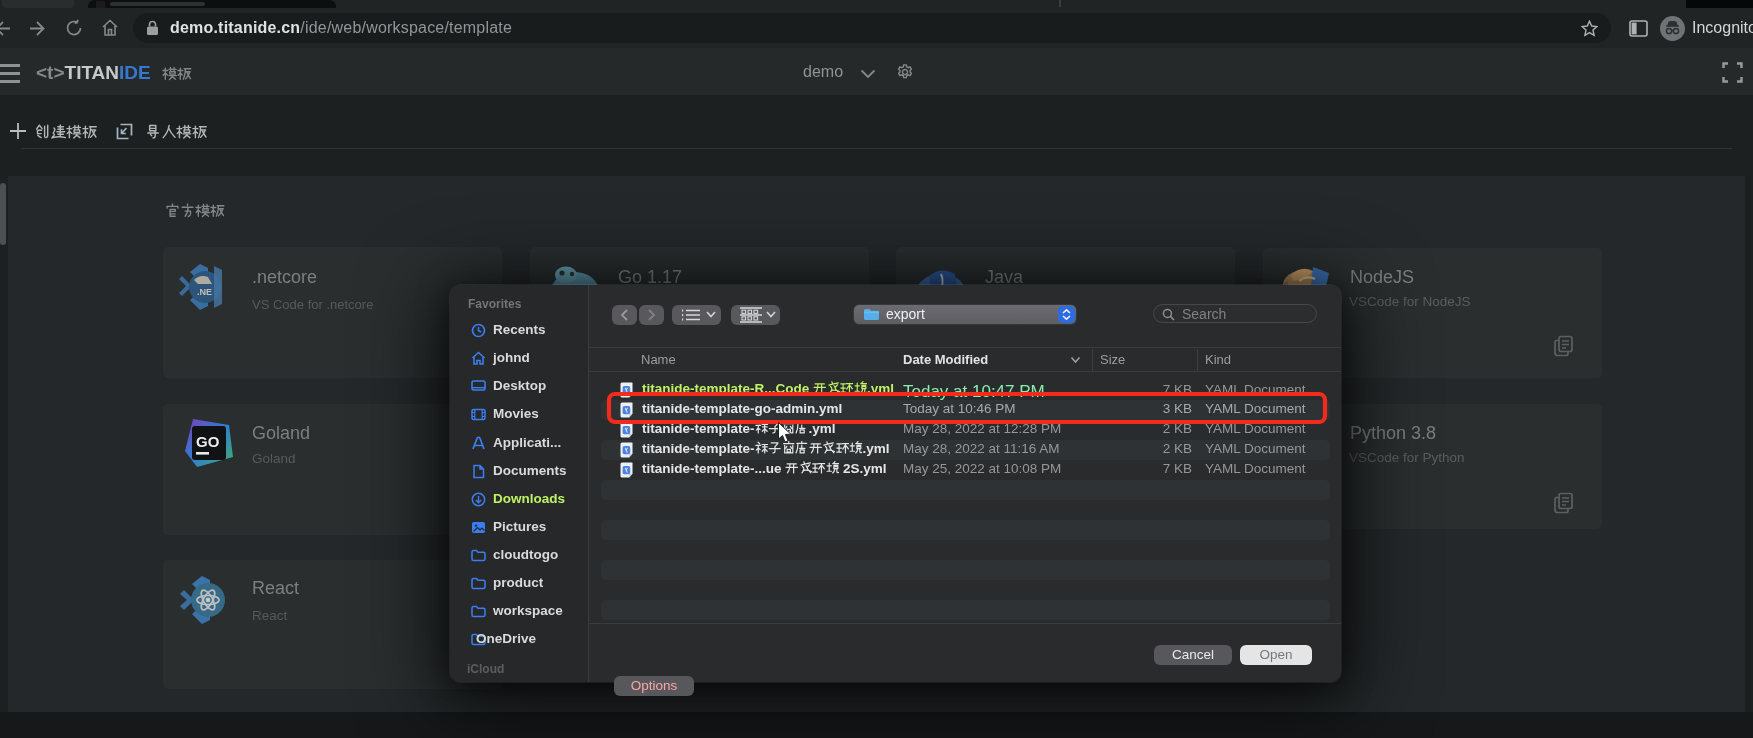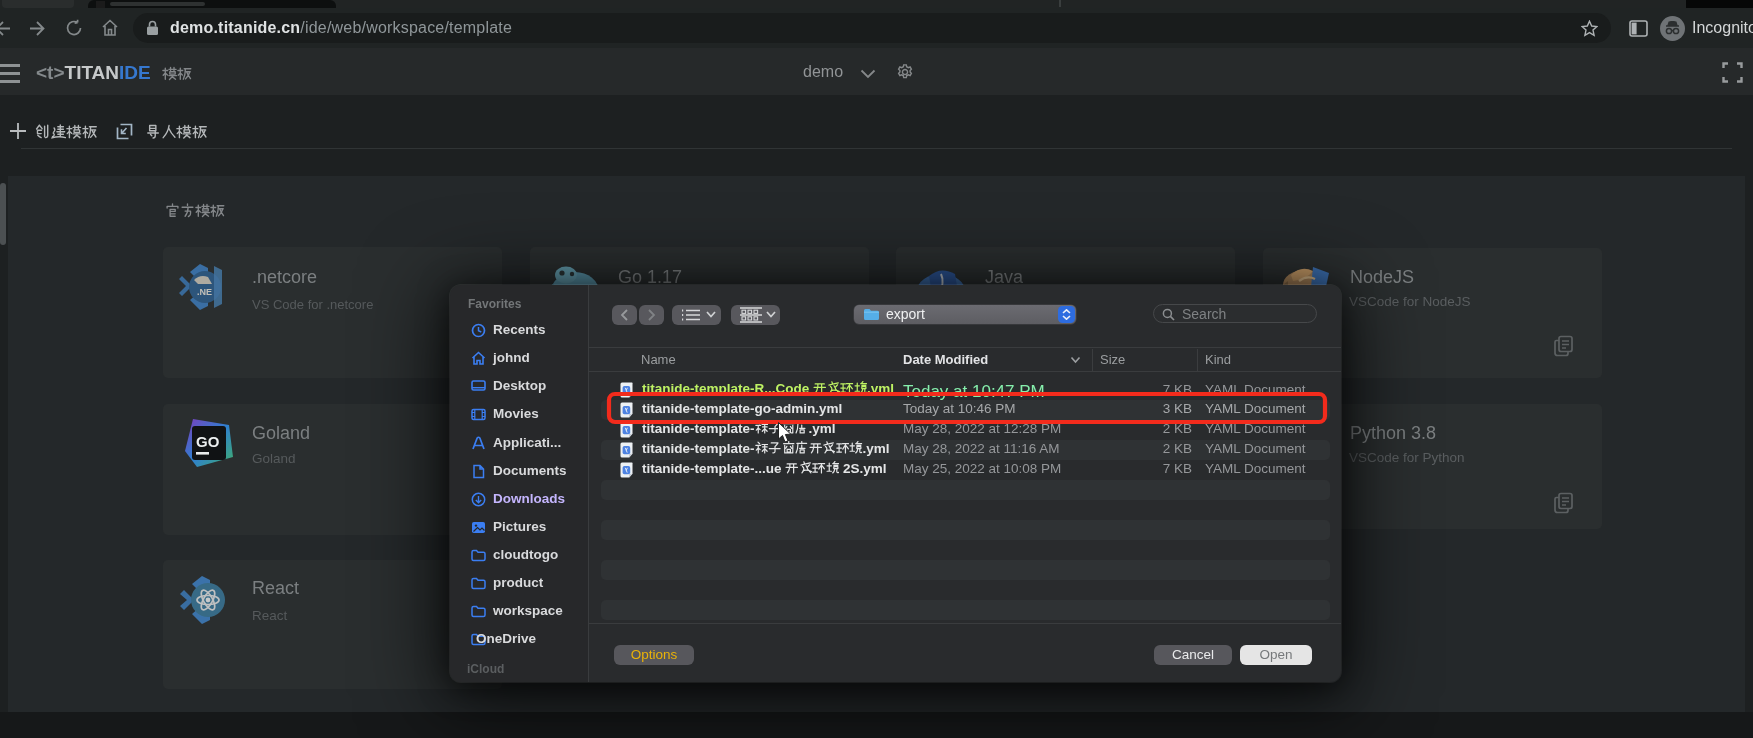--- a/index.html
+++ b/index.html
@@ -294,21 +294,21 @@
     </svg>
   <div class="abs" style="left:493px;top:435px;font-size:13.5px;font-weight:bold;color:#d9dadc;">Applicati...</div>
   <svg class="abs" style="left:471px;top:464px" width="15" height="15" viewBox="0 0 15 15">
       <path d="M3 1.5 H9 L12.5 5 V13.5 H3 Z M9 1.5 V5 H12.5" stroke="#3b7ef2" stroke-width="1.5" fill="none"></path>
     </svg>
   <div class="abs" style="left:493px;top:463px;font-size:13.5px;font-weight:bold;color:#d9dadc;">Documents</div>
   <svg class="abs" style="left:471px;top:492px" width="15" height="15" viewBox="0 0 15 15">
       <circle cx="7.5" cy="7.5" r="6.2" stroke="#3b7ef2" stroke-width="1.5" fill="none"></circle>
       <path d="M7.5 4 V10.5 M4.8 8 L7.5 10.8 L10.2 8" stroke="#3b7ef2" stroke-width="1.4" fill="none"></path>
     </svg>
-  <div class="abs" style="left:493px;top:491px;font-size:13.5px;font-weight:bold;color:#c4b5fd;">Downloads</div>
+  <div class="abs" style="left:493px;top:491px;font-size:13.5px;font-weight:bold;color:#bef264;">Downloads</div>
   <svg class="abs" style="left:471px;top:520px" width="15" height="15" viewBox="0 0 15 15">
       <rect x="1" y="2" width="13" height="11" rx="1.8" fill="#3b7ef2"></rect>
       <circle cx="5" cy="5.6" r="1.2" fill="#24282a"></circle>
       <path d="M2.5 11.5 L6.5 7.5 L9 10 L11 8 L13.5 10.5" stroke="#24282a" stroke-width="1.2" fill="none"></path>
     </svg>
   <div class="abs" style="left:493px;top:519px;font-size:13.5px;font-weight:bold;color:#d9dadc;">Pictures</div>
   <svg class="abs" style="left:471px;top:548px" width="15" height="15" viewBox="0 0 15 15">
       <path d="M1 4 Q1 2.5 2.5 2.5 H5.5 L7 4.2 H12.5 Q14 4.2 14 5.7 V11 Q14 12.5 12.5 12.5 H2.5 Q1 12.5 1 11 Z" stroke="#3b7ef2" stroke-width="1.5" fill="none"></path>
     </svg>
   <div class="abs" style="left:493px;top:547px;font-size:13.5px;font-weight:bold;color:#d9dadc;">cloudtogo</div>
@@ -479,21 +479,21 @@
       </svg><svg class="cj">
         <use href="#g-huan"></use>
       </svg><svg class="cj">
         <use href="#g-jing"></use>
       </svg> 2S.yml</div>
   <div class="abs" style="left:903px;top:461px;font-size:13.5px;color:#95979a;">May 25, 2022 at 10:08 PM</div>
   <div class="abs" style="left:1130px;top:461px;width:62px;font-size:13.5px;color:#95979a;text-align:right;">7 KB</div>
   <div class="abs" style="left:1205px;top:461px;font-size:13.5px;color:#95979a;">YAML Document</div>
 
   <div class="abs" style="left:588px;top:623px;width:753px;height:1px;background:#3a3c3e;"></div>
-  <div class="abs" style="left:614px;top:645px;width:80px;height:20px;background:#57575c;border-radius:6px;color:#eab308;font-size:13.5px;text-align:center;line-height:20px;">Options</div>
+  <div class="abs" style="left:614px;top:676px;width:80px;height:20px;background:#57575c;border-radius:6px;color:#fca5a5;font-size:13.5px;text-align:center;line-height:20px;">Options</div>
   <div class="abs" style="left:1154px;top:645px;width:78px;height:20px;background:#57575c;border-radius:6px;color:#e9eaeb;font-size:13.5px;text-align:center;line-height:20px;">Cancel</div>
   <div class="abs" style="left:1240px;top:645px;width:72px;height:20px;background:#e5e5e5;border-radius:6px;color:#76797b;font-size:13.5px;text-align:center;line-height:20px;">Open</div>
 
   <svg class="abs" style="left:604px;top:388px" width="725" height="40" viewBox="0 0 725 40">
       <rect x="5" y="6" width="716" height="28" rx="6" stroke="#f32b1c" stroke-width="4.2" fill="none"></rect>
     </svg>
   <svg class="abs" style="left:777px;top:421px" width="17" height="24" viewBox="0 0 17 24">
       <path d="M1.5 1.5 L1.5 18 L5.5 14.5 L8 21 L11 19.8 L8.4 13.5 L13.8 13.2 Z" fill="#fff" stroke="#222" stroke-width="1"></path>
     </svg>
 </div>

